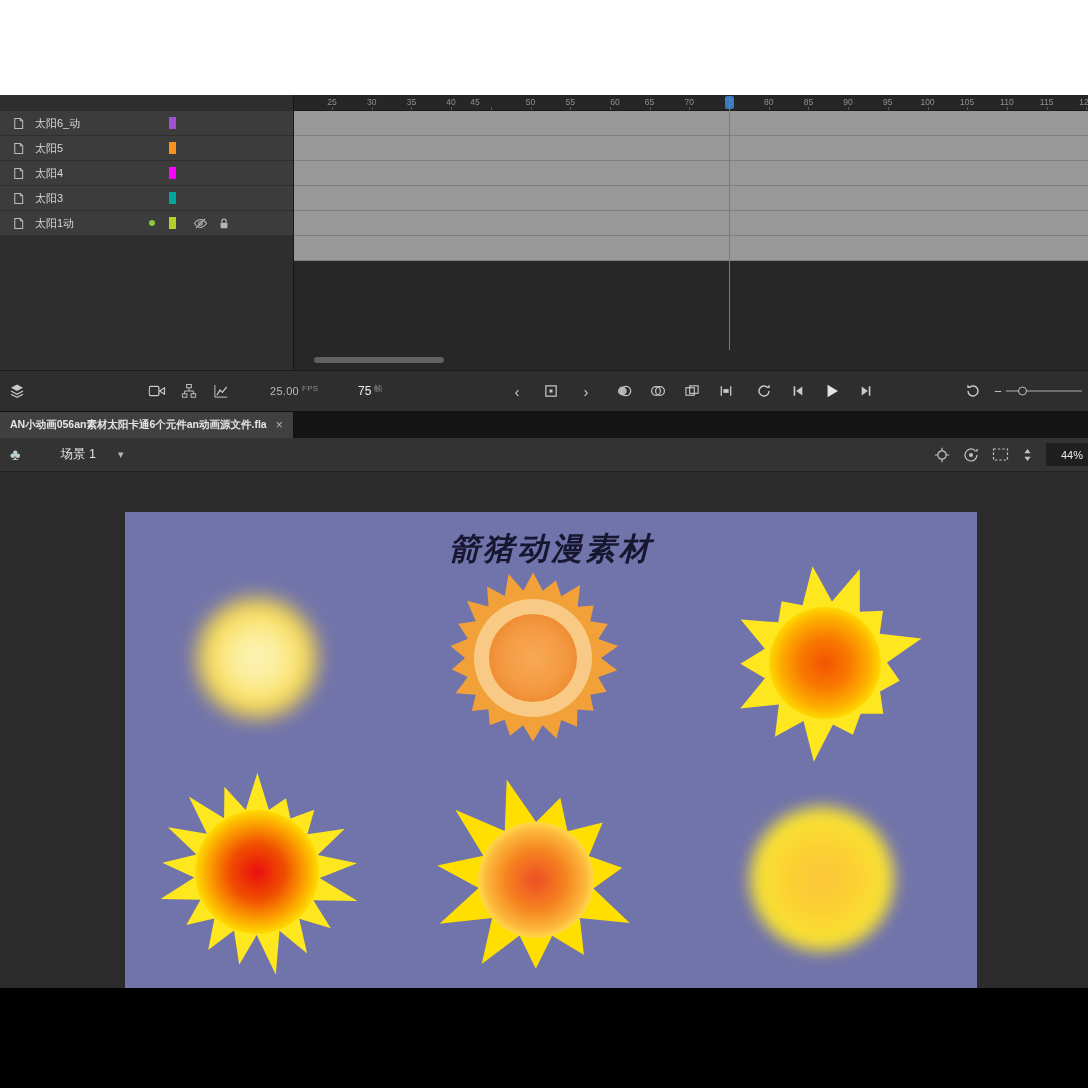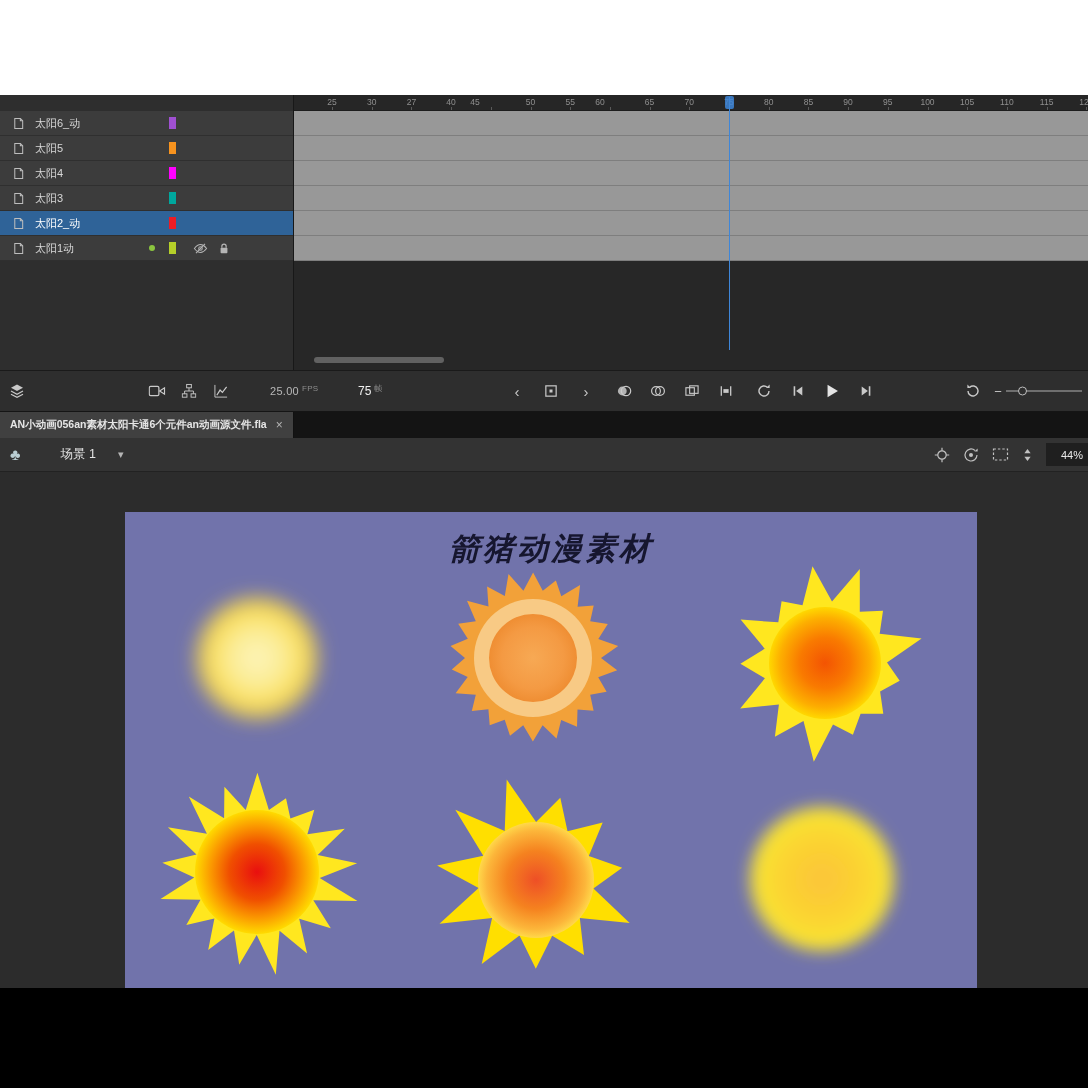--- a/index.html
+++ b/index.html
@@ -118,30 +118,20 @@
           <div class="layer-row">
             <span class="ly-icon">
               <svg width="13" height="13" viewBox="0 0 14 14">
                 <path d="M3 1.5h6l2.5 2.5v8.5H3z" fill="none" stroke="#bdbdbd" stroke-width="1.1"></path>
                 <path d="M9 1.5V4h2.5" fill="none" stroke="#bdbdbd" stroke-width="1.1"></path>
               </svg>
             </span>
             <span class="ly-name">太阳3</span>
             <span class="ly-color" style="background:#00a79d"></span>
           </div>
-          <div class="layer-row selected">
-            <span class="ly-icon">
-              <svg width="13" height="13" viewBox="0 0 14 14">
-                <path d="M3 1.5h6l2.5 2.5v8.5H3z" fill="none" stroke="#bdbdbd" stroke-width="1.1"></path>
-                <path d="M9 1.5V4h2.5" fill="none" stroke="#bdbdbd" stroke-width="1.1"></path>
-              </svg>
-            </span>
-            <span class="ly-name">太阳2_动</span>
-            <span class="ly-color" style="background:#ed1c24"></span>
-          </div>
           <div class="layer-row">
             <span class="ly-icon">
               <svg width="13" height="13" viewBox="0 0 14 14">
                 <path d="M3 1.5h6l2.5 2.5v8.5H3z" fill="none" stroke="#bdbdbd" stroke-width="1.1"></path>
                 <path d="M9 1.5V4h2.5" fill="none" stroke="#bdbdbd" stroke-width="1.1"></path>
               </svg>
             </span>
             <span class="ly-name">太阳1动</span>
             <span class="ly-dot" style="background:#8bc53f"></span>
             <span class="ly-color" style="background:#b5cf29"></span>
@@ -160,31 +150,31 @@
             </span>
           </div>
         </div>
     </div>
     <div class="frame-area">
       <div class="ruler" id="ruler">
           <span class="tick-label" style="left: 38px;">25</span>
           <span class="tick-mark" style="left: 38px;"></span>
           <span class="tick-label" style="left: 77.7px;">30</span>
           <span class="tick-mark" style="left: 77.7px;"></span>
-          <span class="tick-label" style="left: 117.4px;">27</span>
+          <span class="tick-label" style="left: 117.4px;">35</span>
           <span class="tick-mark" style="left: 117.4px;"></span>
           <span class="tick-label" style="left: 157.1px;">40</span>
           <span class="tick-mark" style="left: 157.1px;"></span>
           <span class="tick-label" style="left: 181px;">45</span>
           <span class="tick-mark" style="left: 196.8px;"></span>
           <span class="tick-label" style="left: 236.5px;">50</span>
           <span class="tick-mark" style="left: 236.5px;"></span>
           <span class="tick-label" style="left: 276.2px;">55</span>
           <span class="tick-mark" style="left: 276.2px;"></span>
-          <span class="tick-label" style="left: 306px;">60</span>
+          <span class="tick-label" style="left: 321px;">60</span>
           <span class="tick-mark" style="left: 315.9px;"></span>
           <span class="tick-label" style="left: 355.6px;">65</span>
           <span class="tick-mark" style="left: 355.6px;"></span>
           <span class="tick-label" style="left: 395.3px;">70</span>
           <span class="tick-mark" style="left: 395.3px;"></span>
           <span class="tick-label" style="left: 435px;">75</span>
           <span class="tick-mark" style="left: 435px;"></span>
           <span class="tick-label" style="left: 474.7px;">80</span>
           <span class="tick-mark" style="left: 474.7px;"></span>
           <span class="tick-label" style="left: 514.4px;">85</span>

